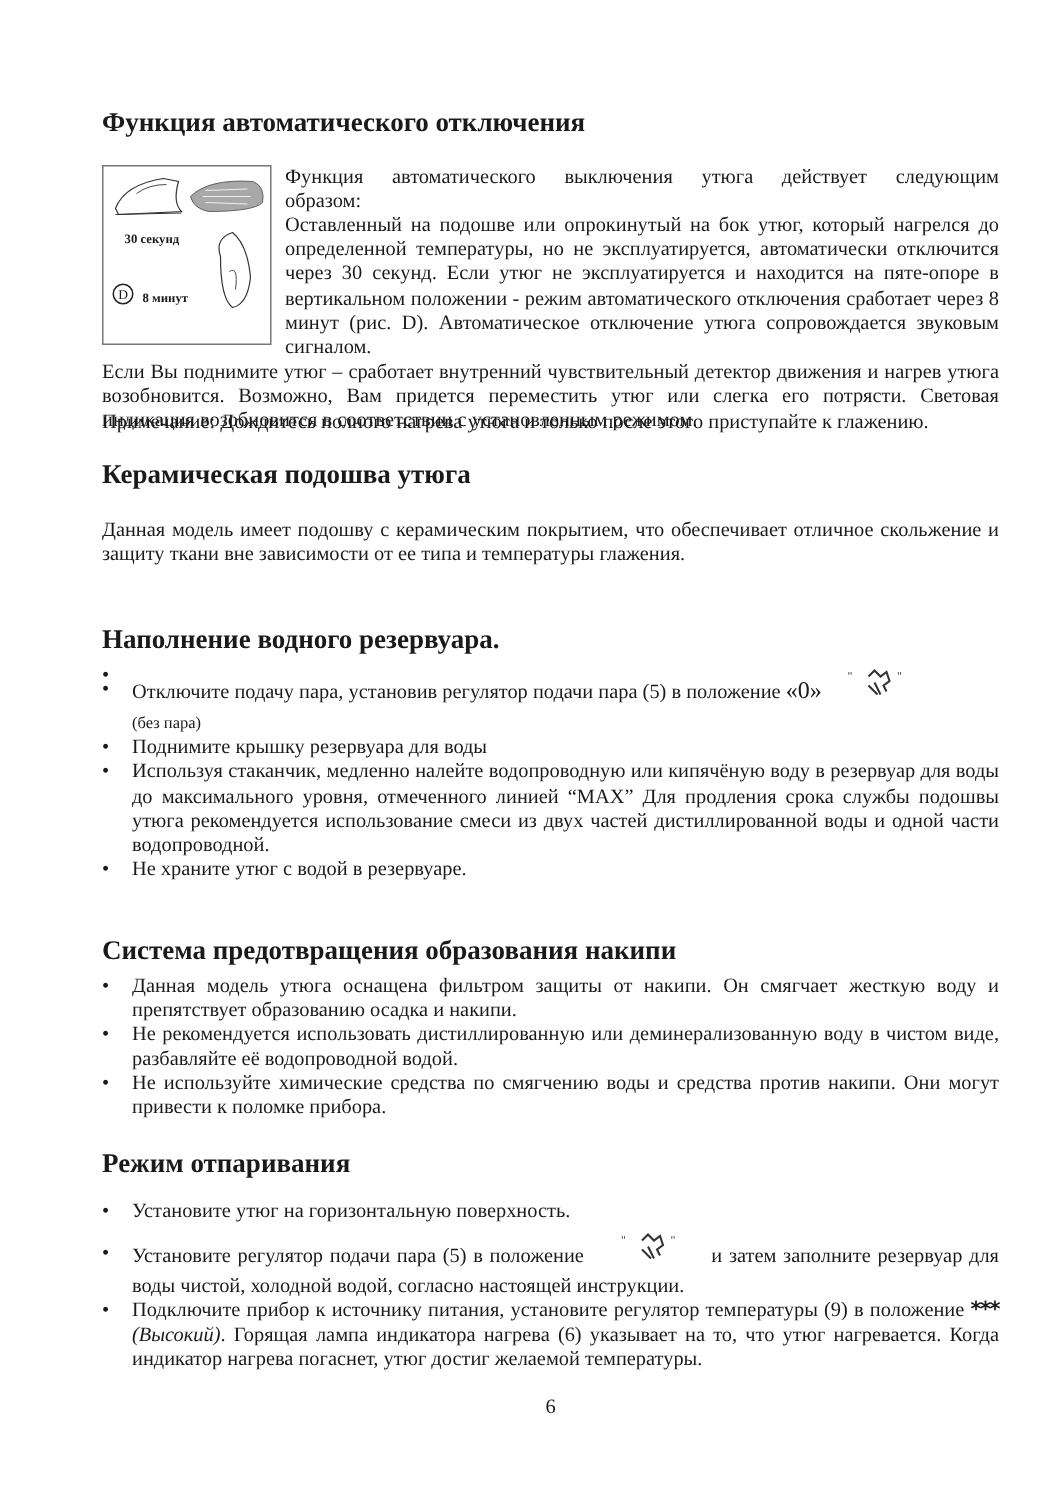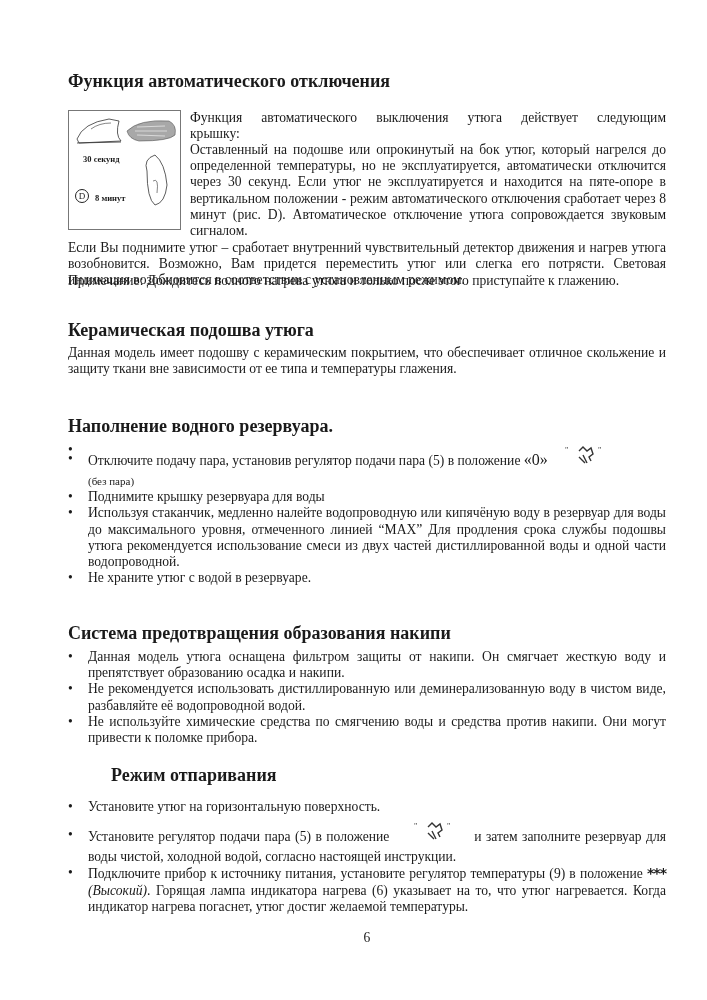--- a/index.html
+++ b/index.html
@@ -48,27 +48,27 @@
 
       <path d="M78 60 Q74 48 86 44 Q96 52 98 74 Q96 92 86 94 Q78 88 78 60 Z" fill="none" stroke="#333" stroke-width="0.8"></path>
       <path d="M84 70 Q90 66 88 82" fill="none" stroke="#333" stroke-width="0.6"></path>
     </svg>
     <span class="fig-text" style="left:14px;top:40px;">30 секунд</span>
     <span class="fig-text" style="left:26px;top:79px;">8 минут</span>
     <span class="fig-circle">D</span>
   </div>
 
   <div class="right-block justify-last" style="top:110px;">Функция автоматического выключения утюга действует следующим</div>
-  <div class="right-block" style="top:126px;">крышку:</div>
+  <div class="right-block" style="top:126px;">образом:</div>
   <div class="right-block" style="top:142px;">Оставленный на подошве или опрокинутый на бок утюг, который нагрелся до определенной температуры, но не эксплуатируется, автоматически отключится через 30 секунд. Если утюг не эксплуатируется и находится на пяте-опоре в вертикальном положении -  режим автоматического отключения сработает через 8 минут (рис. D). Автоматическое отключение утюга сопровождается звуковым сигналом.</div>
 
   <div class="p" style="top:240px;">Если Вы поднимите утюг – сработает внутренний чувствительный детектор движения и нагрев утюга возобновится. Возможно, Вам придется переместить утюг или слегка его потрясти. Световая индикация возобновится в соответствии с установленным режимом.</div>
   <div class="p" style="top:273px;">Примечание: Дождитесь полного нагрева утюга и только после этого приступайте к глажению.</div>
 
-  <div class="h" style="top:322px;">Керамическая подошва утюга</div>
+  <div class="h" style="top:308px;">Керамическая подошва утюга</div>
   <div class="p" style="top:345px;">Данная модель имеет подошву с керамическим покрытием, что обеспечивает отличное скольжение и защиту ткани вне зависимости от ее типа и температуры глажения.</div>
 
   <div class="h" style="top:418px;">Наполнение водного резервуара.</div>
   <ul class="list" style="top:442px;">
     <li style="margin-bottom:9px;">
       <span class="bullet">•</span>
     </li>
     <li style="text-align:left;">
       <span class="bullet">•</span>
       <span>Отключите подачу пара, установив регулятор подачи пара (5) в положение</span>
@@ -105,21 +105,21 @@
     <li>
       <span class="bullet">•</span>
       <span>Не рекомендуется использовать дистиллированную или деминерализованную воду в чистом виде, разбавляйте её водопроводной водой.</span>
     </li>
     <li>
       <span class="bullet">•</span>
       <span>Не используйте химические средства по смягчению воды и средства против накипи. Они могут привести к поломке прибора.</span>
     </li>
   </ul>
 
-  <div class="h" style="top:767px;margin-left:43px;">Режим отпаривания</div>
+  <div class="h" style="top:767px;">Режим отпаривания</div>
   <ul class="list" style="top:799px;">
     <li style="margin-bottom:12px;">
       <span class="bullet">•</span>
       <span>Установите утюг на горизонтальную поверхность.</span>
     </li>
     <li>
       <span class="bullet">•</span>
       <span>Установите регулятор подачи пара (5) в положение</span>
       <span class="steam-icon" style="margin-left:20px;margin-right:18px;top:-6px;">
         <svg width="38" height="22">

